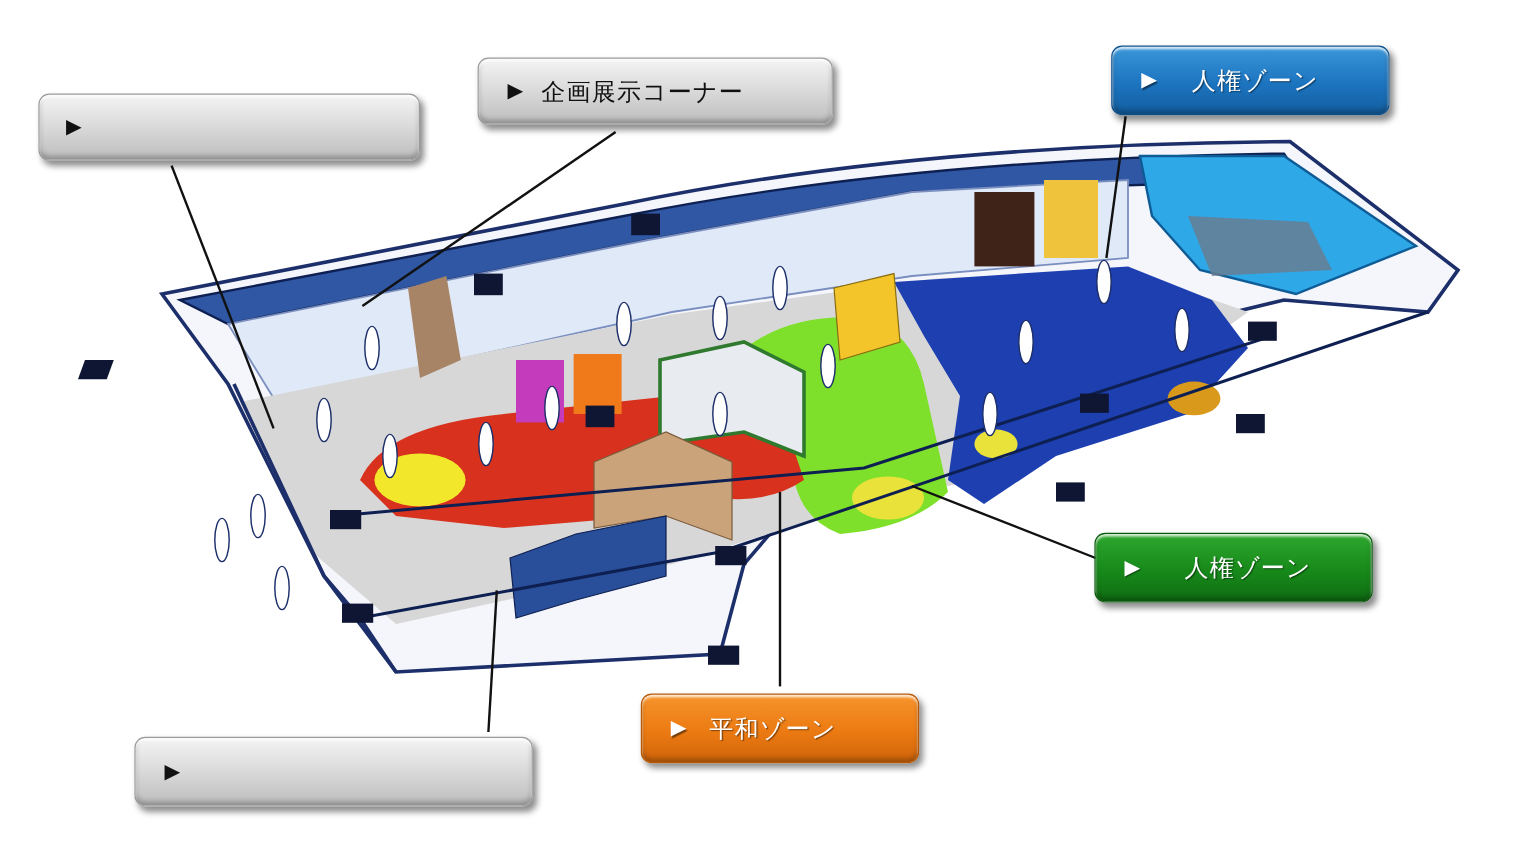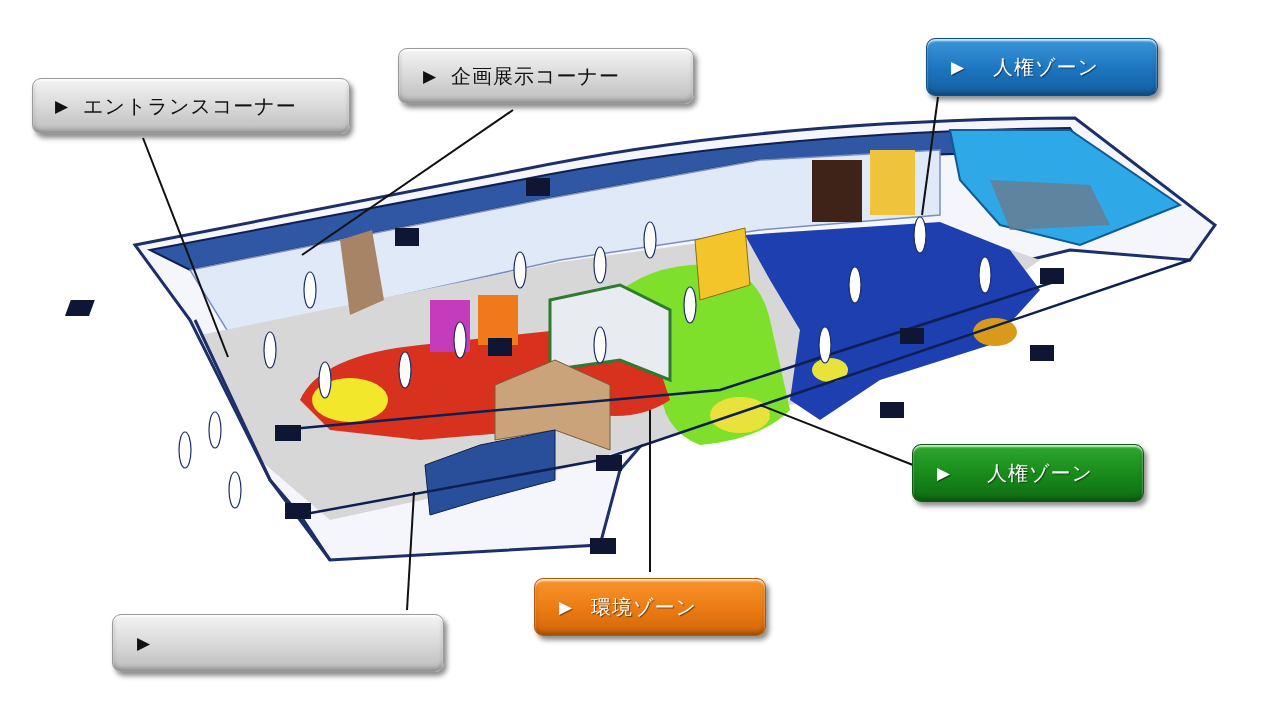--- a/index.html
+++ b/index.html
@@ -135,40 +135,39 @@
       <line x1="513" y1="110" x2="302" y2="255"></line>
       <line x1="938" y1="97" x2="922" y2="215"></line>
       <line x1="913" y1="465" x2="760" y2="405"></line>
       <line x1="650" y1="572" x2="650" y2="410"></line>
       <line x1="407" y1="610" x2="414" y2="492"></line>
     </g>
   </svg>
 
   <div class="label gray" style="left:32px; top:78px; width:318px; height:56px; padding-left:22px;">
     <span class="arrow">▶</span>
-    <span>エントランスコーナー</span>
   </div>
 
   <div class="label gray" style="left:398px; top:48px; width:296px; height:56px; padding-left:24px;">
     <span class="arrow">▶</span>
     <span>企画展示コーナー</span>
   </div>
 
   <div class="label blue white-arrow" style="left:926px; top:38px; width:232px; height:58px; padding-left:24px;">
     <span class="arrow" style="margin-right:28px;">▶</span>
     <span>人権ゾーン</span>
   </div>
 
   <div class="label green white-arrow" style="left:912px; top:444px; width:232px; height:58px; padding-left:24px;">
     <span class="arrow" style="margin-right:36px;">▶</span>
     <span>人権ゾーン</span>
   </div>
 
   <div class="label orange white-arrow" style="left:534px; top:578px; width:232px; height:58px; padding-left:24px;">
     <span class="arrow" style="margin-right:18px;">▶</span>
-    <span>環境ゾーン</span>
+    <span>平和ゾーン</span>
   </div>
 
   <div class="label gray" style="left:112px; top:614px; width:332px; height:58px; padding-left:24px;">
     <span class="arrow">▶</span>
   </div>
 
 </div>
 
 </body></html>

